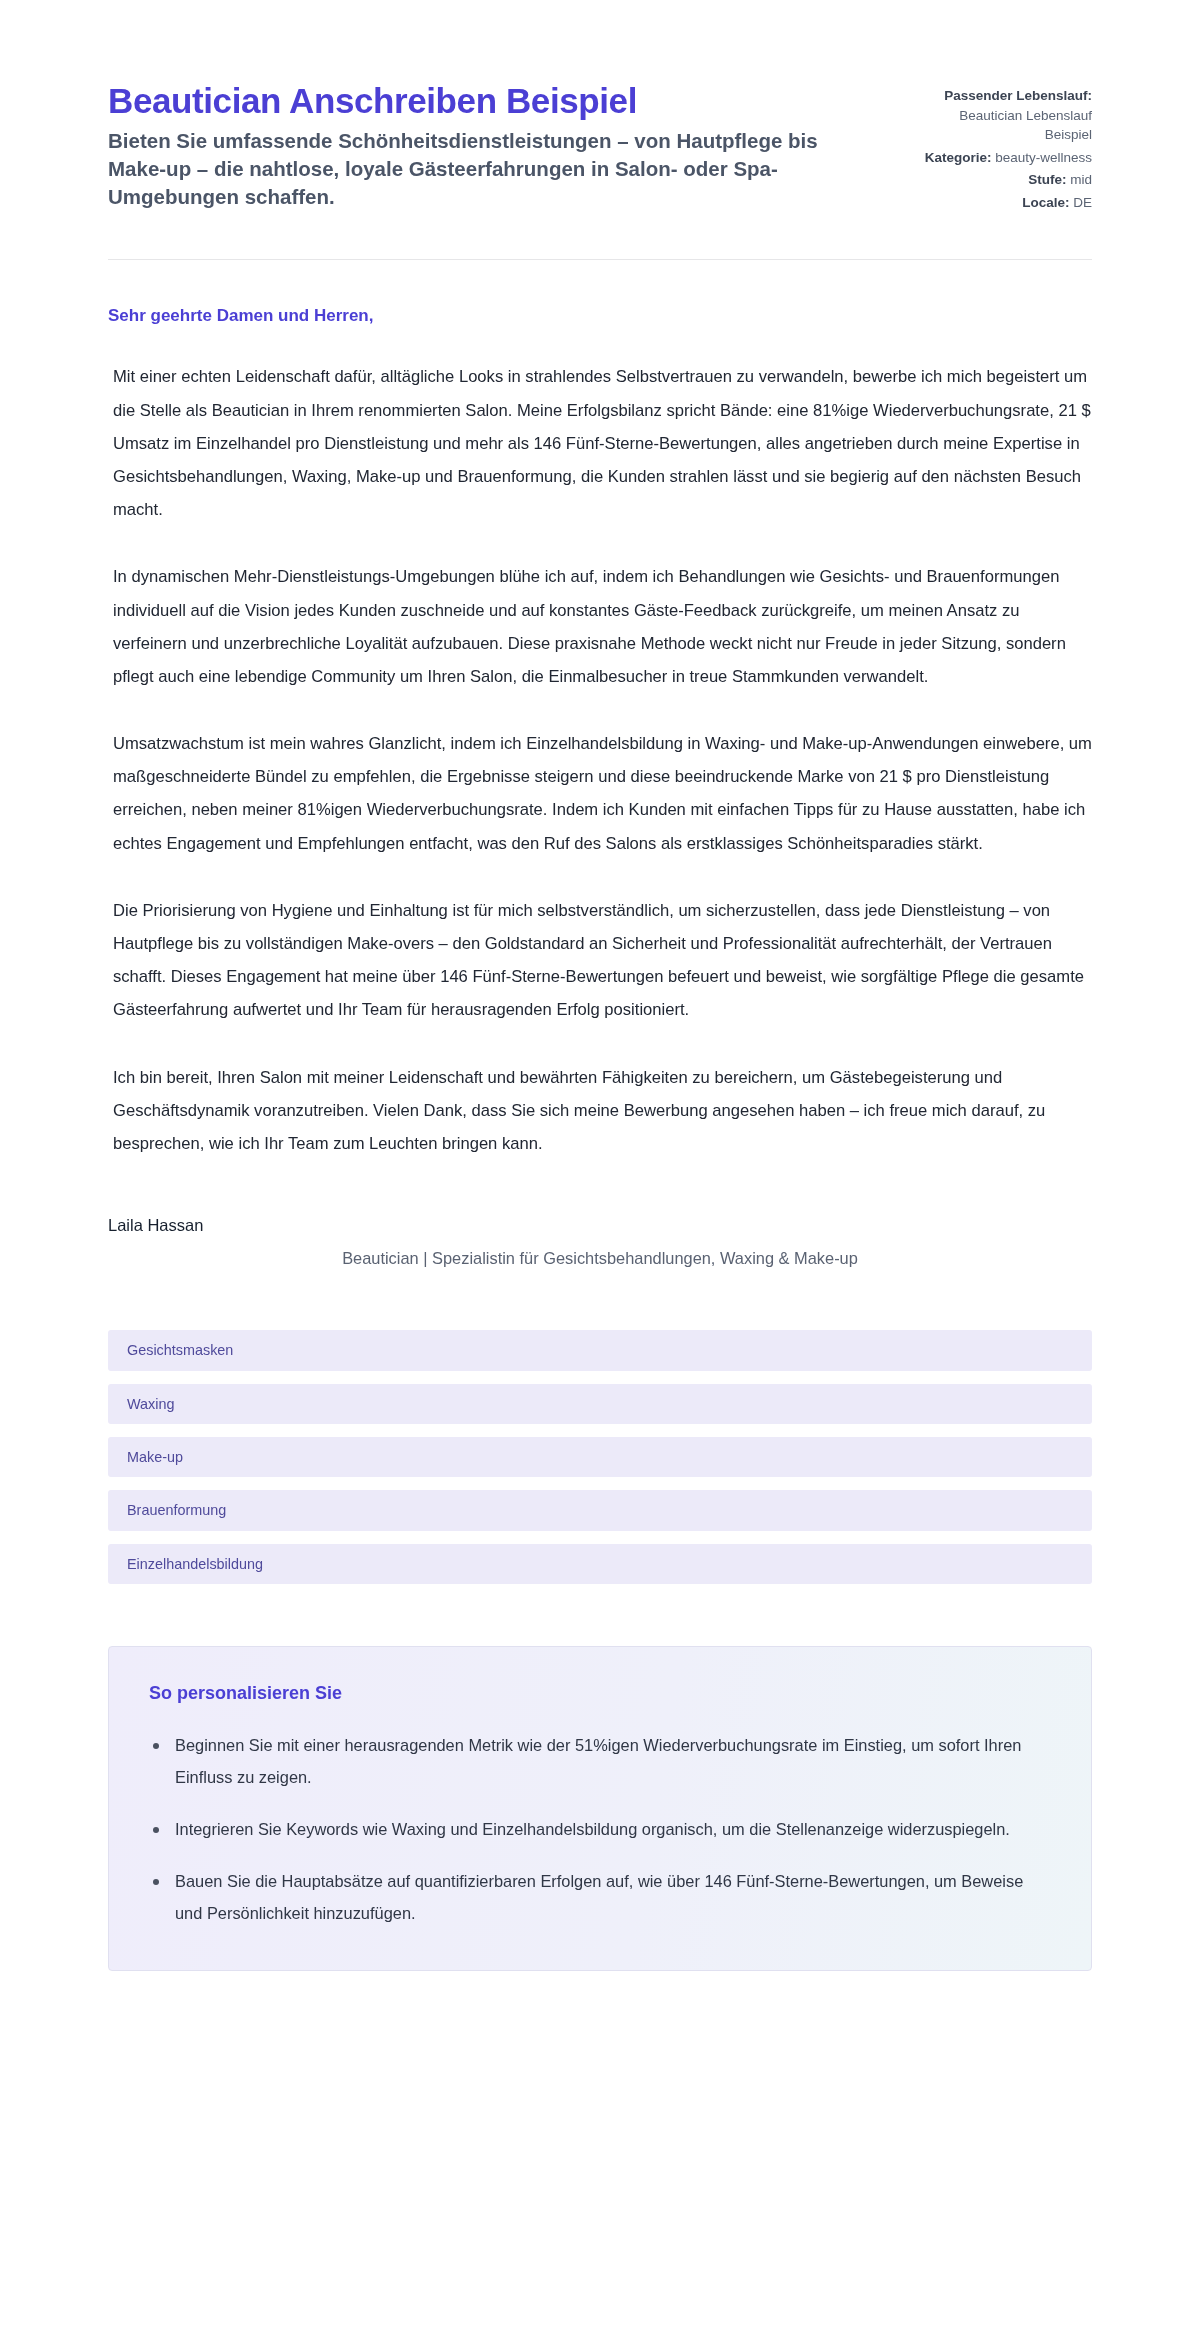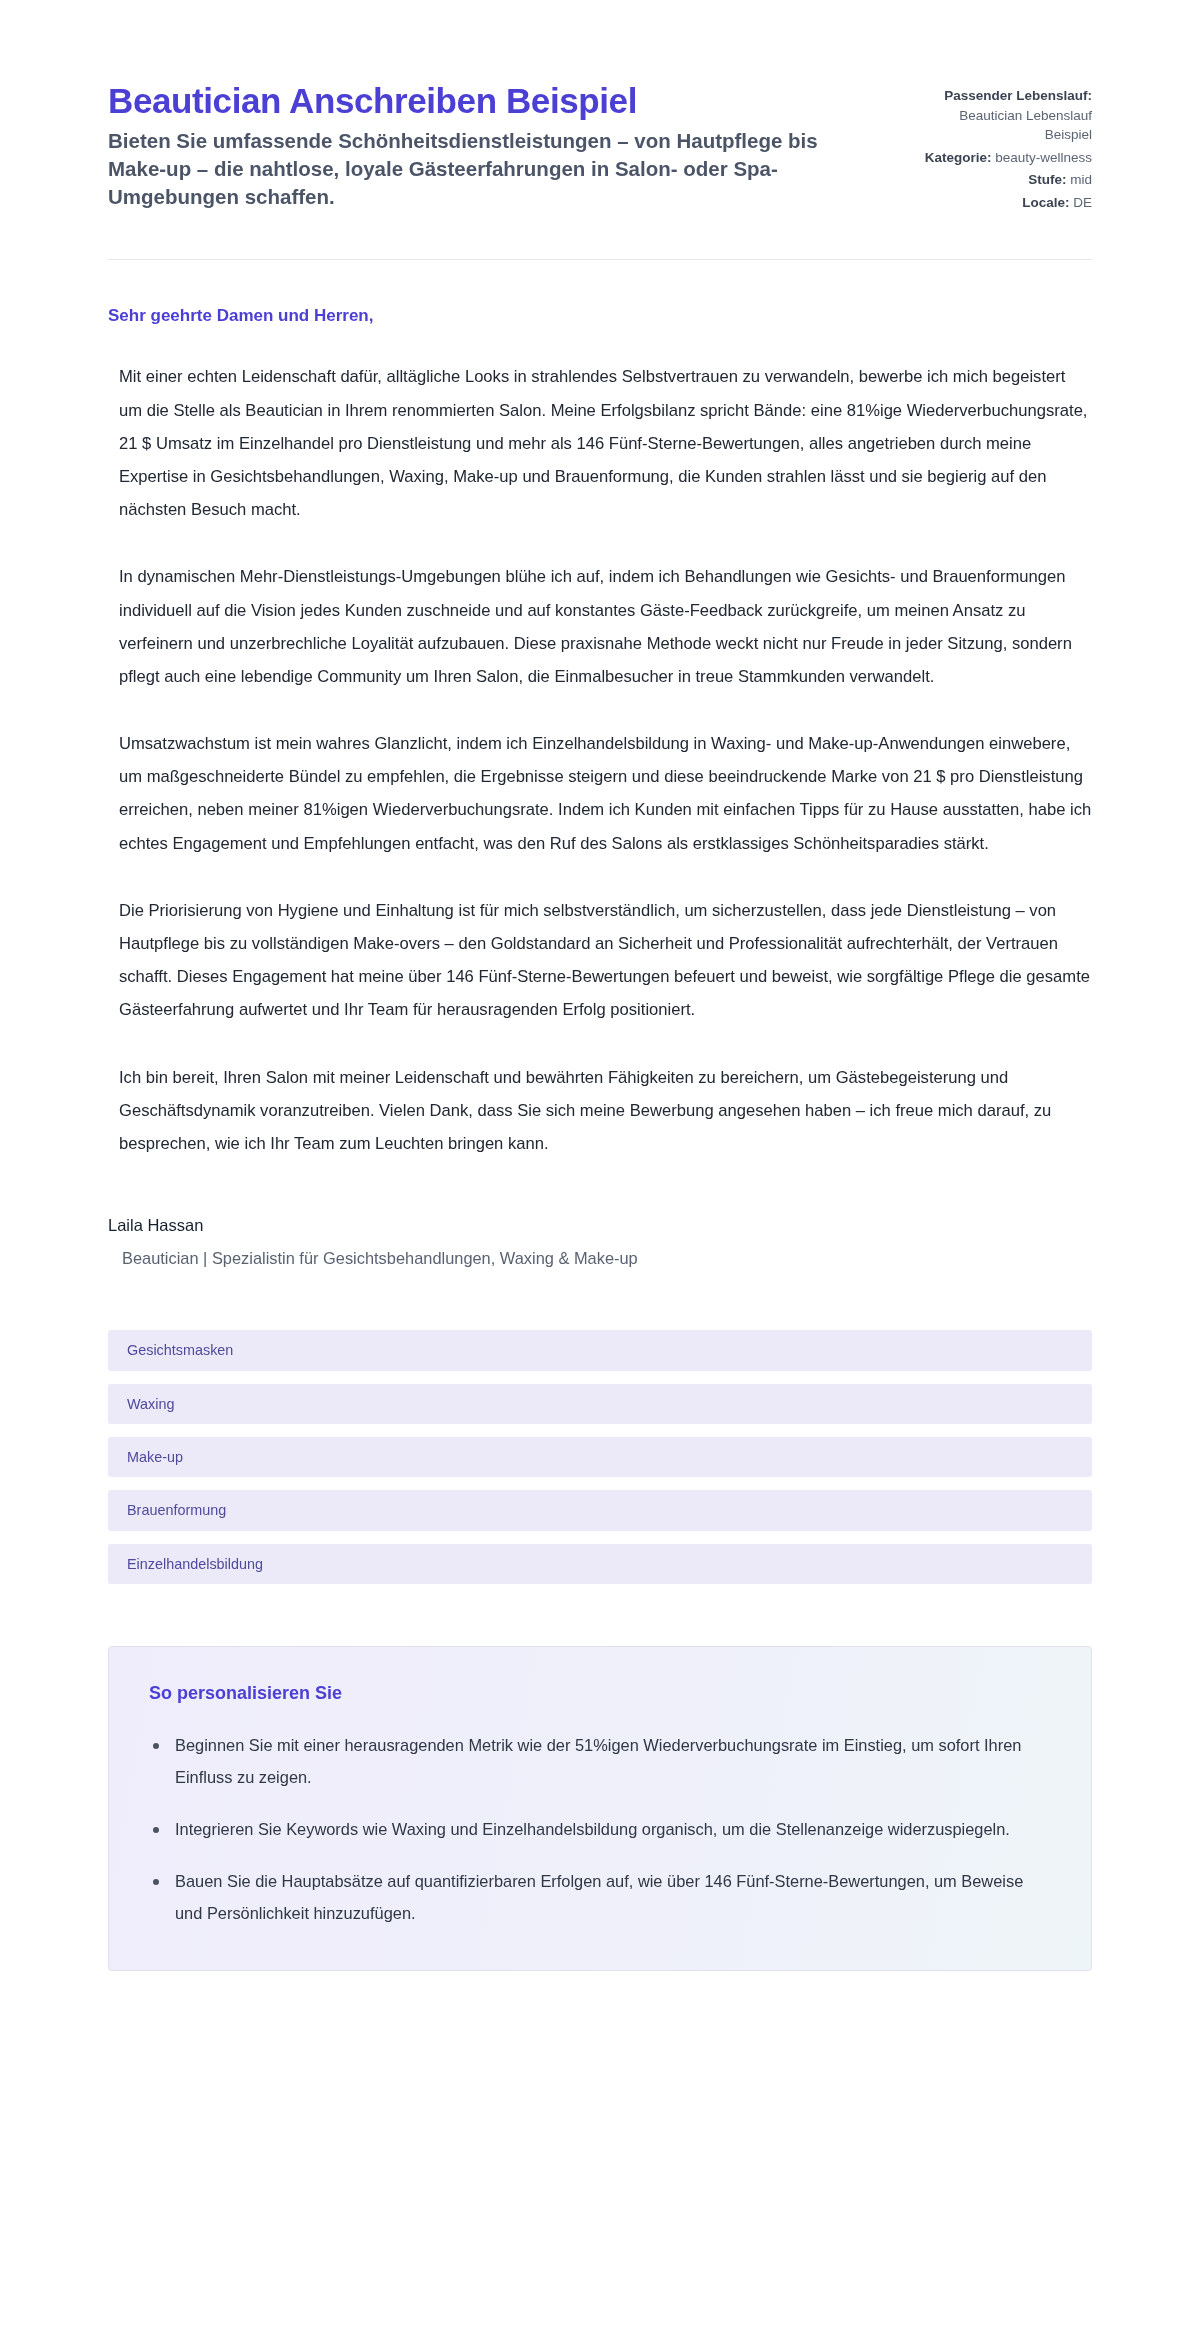--- a/index.html
+++ b/index.html
@@ -81,36 +81,37 @@
     font-size: 17px;
     font-weight: 700;
     color: #4b3fd4;
     margin: 0 0 34px 0;
   }
 
   .letter p.body-par {
     font-size: 16.6px;
     line-height: 2.0;
     color: #212733;
-    margin: 0 0 34px 11px;
+    margin: 0 0 34px 5px;
     max-width: 990px;
   }
 
   
   .signature { margin-top: 56px; }
   .sign-name {
     font-size: 16.5px;
     font-weight: 400;
     color: #17202e;
     margin: 0 0 14px 0;
   }
   .sign-role {
     font-size: 16.4px;
     color: #5a6272;
-    margin: 14px;
+    margin: 0;
+    text-align: center;
   }
 
   
   .tags {
     display: flex;
     flex-wrap: wrap;
     gap: 13px;
     margin-top: 62px;
     flex-direction: column;
   }

